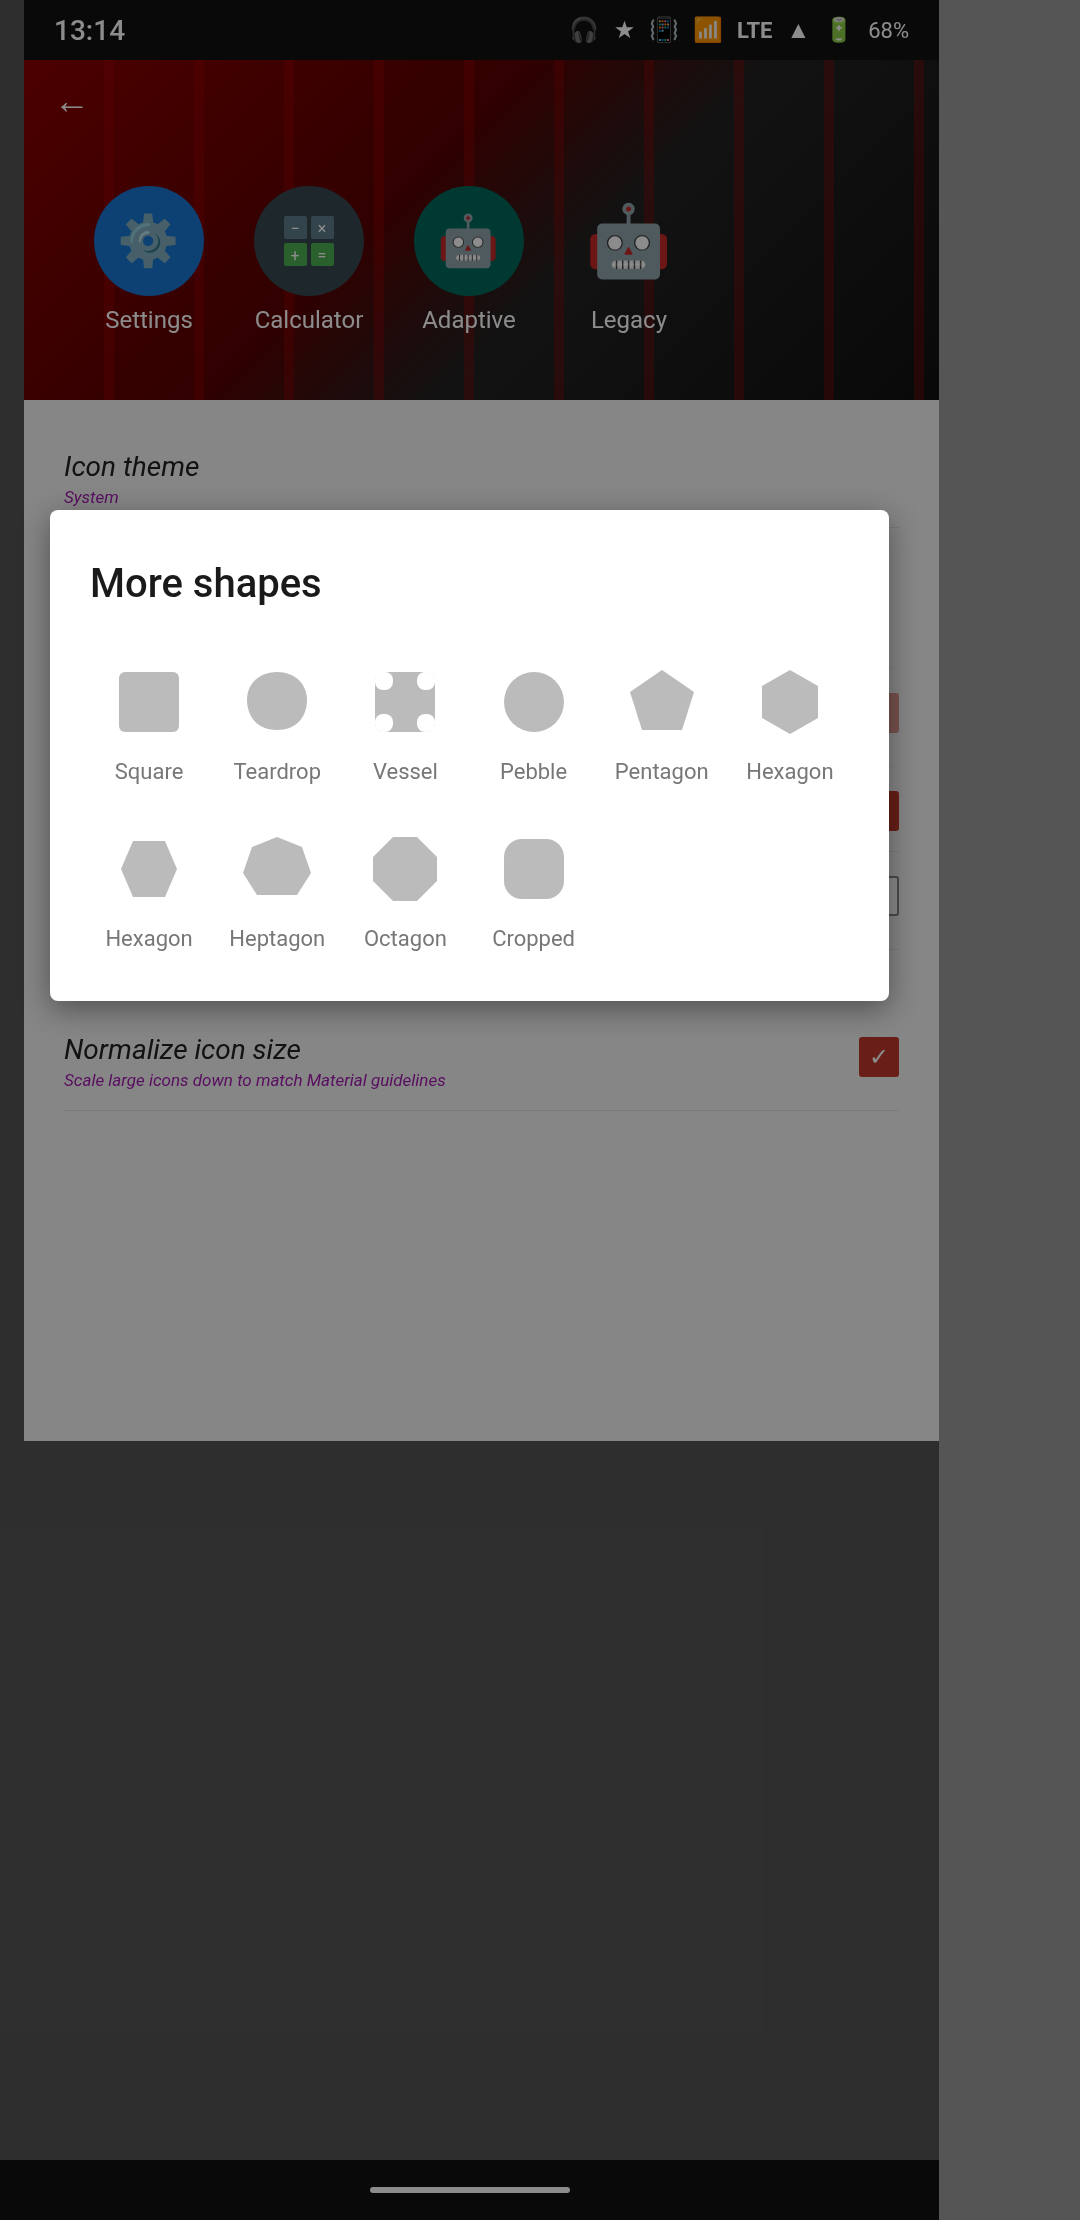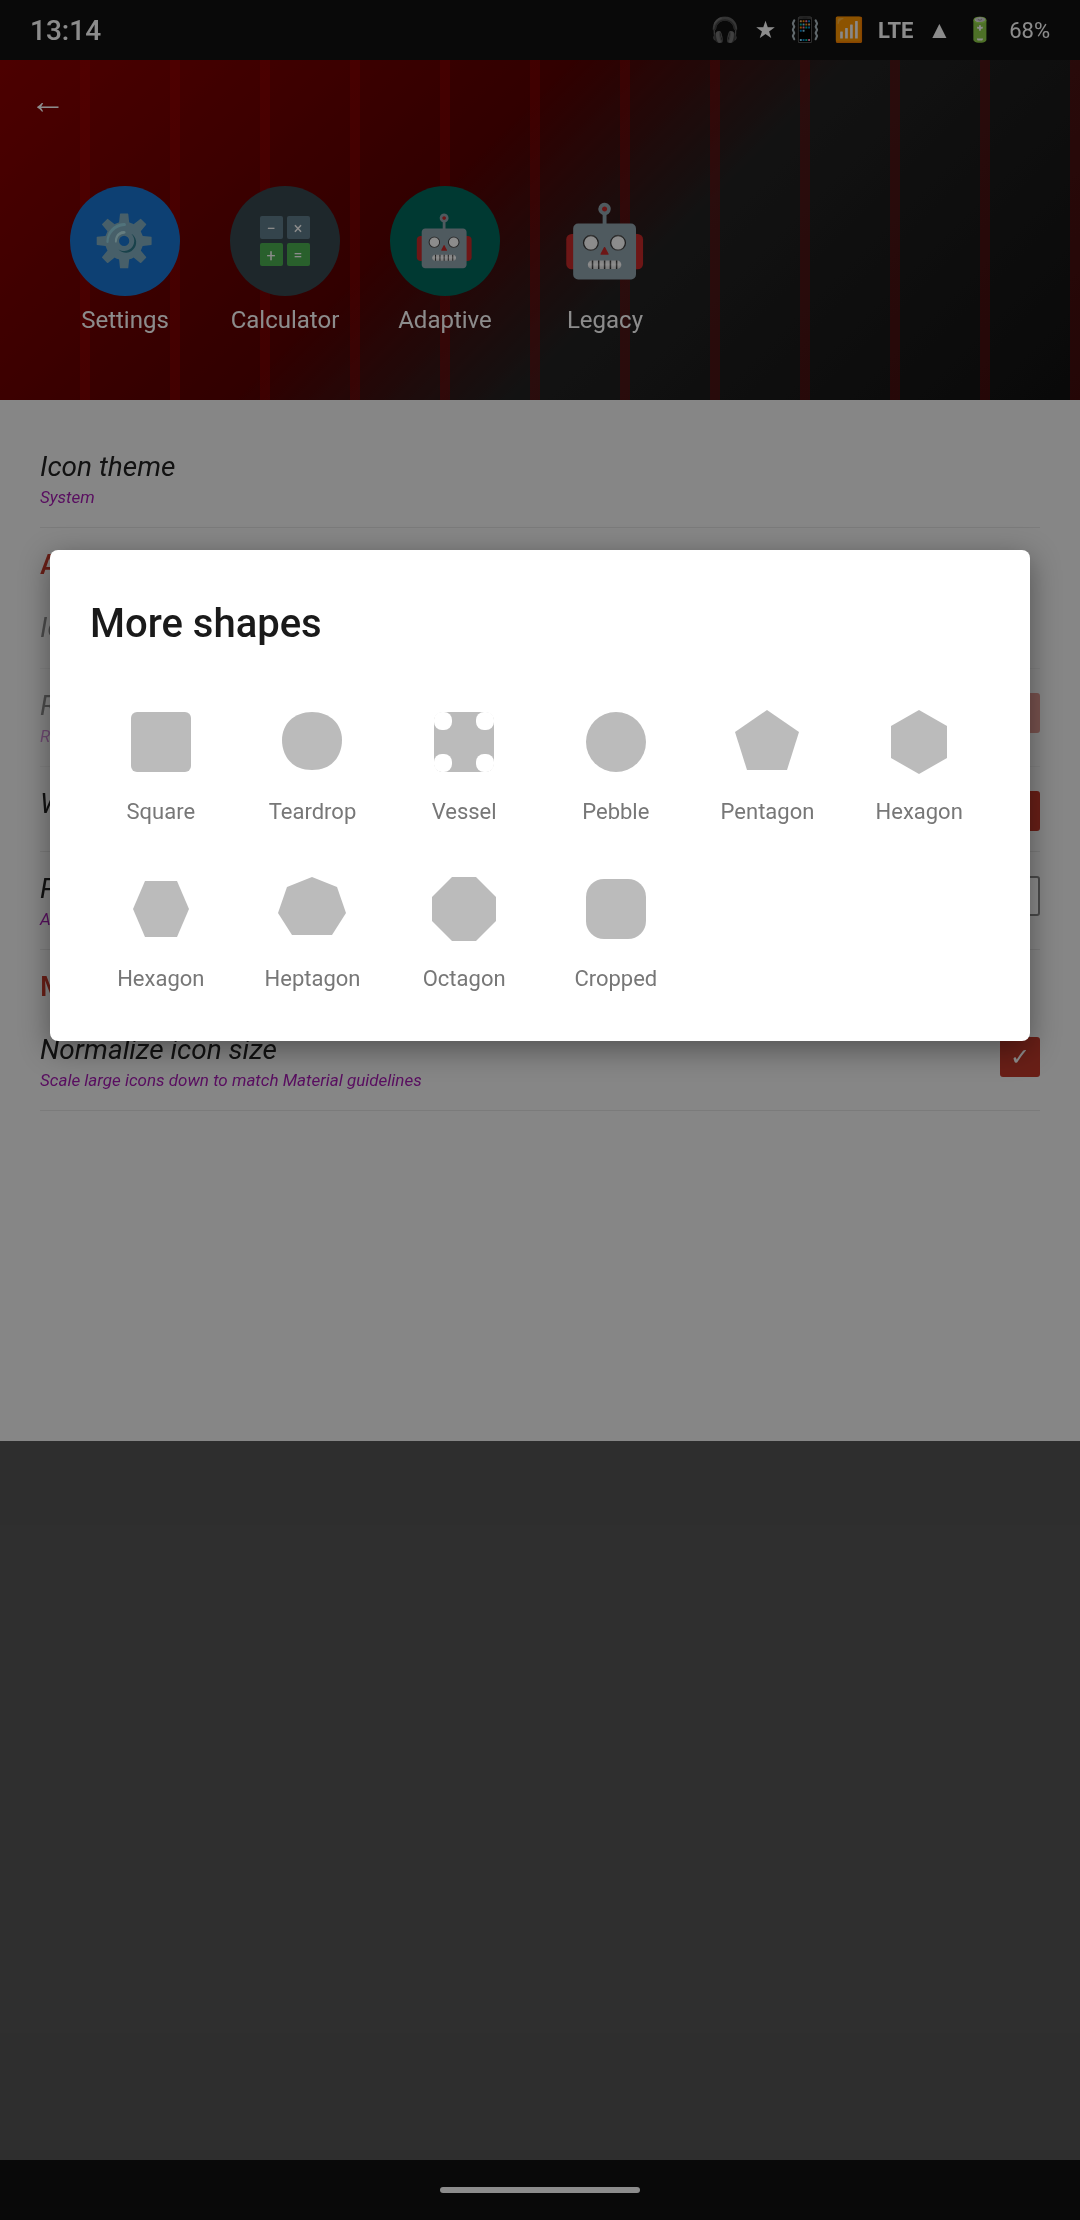--- a/index.html
+++ b/index.html
@@ -163,21 +163,20 @@
     .dialog {
       position: absolute;
       top: 510px;
       left: 50px;
       right: 50px;
       background: white;
       border-radius: 8px;
       padding: 50px 40px 40px;
       z-index: 30;
       box-shadow: 0 8px 30px rgba(0,0,0,0.4);
-      margin-top: 40px;
     }
     .dialog-title {
       font-size: 40px;
       font-weight: 500;
       color: #1a1a1a;
       margin-bottom: 40px;
     }
     .shapes-grid {
       display: grid;
       grid-template-columns: repeat(6, 1fr);
@@ -223,22 +222,23 @@
     }
     .bottom-bar-line {
       width: 200px;
       height: 6px;
       background: white;
       border-radius: 3px;
     }
 
     .full-page {
       position: relative;
-      width: 1080px;
+      width: 939px;
       min-height: 2220px;
+      padding-left: 24px;
     }
   </style>
 </head>
 <body>
 
 <div class="full-page">
 
   <div class="status-bar">
     <span class="status-time">13:14</span>
     <div class="status-icons">

